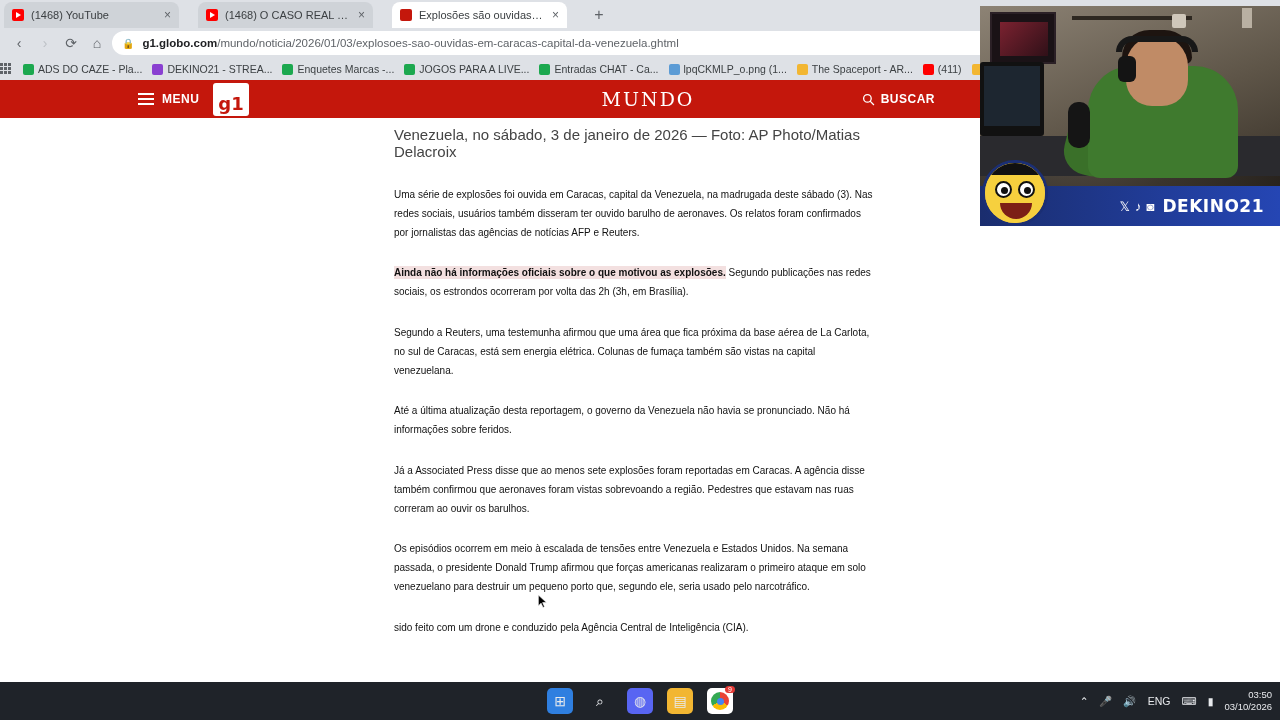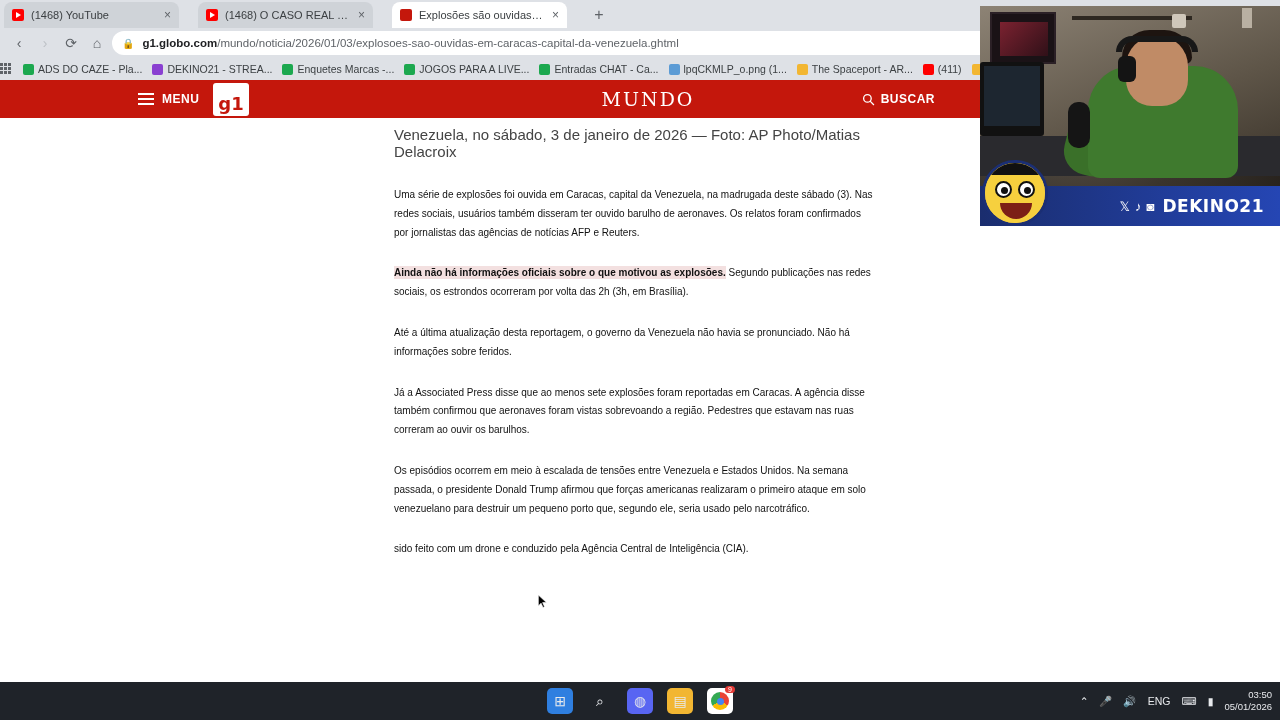--- a/index.html
+++ b/index.html
@@ -227,20 +227,21 @@
 </div>
 
 <div class="page">
   <div class="article">
     <div class="caption">Venezuela, no sábado, 3 de janeiro de 2026 — Foto: AP Photo/Matias Delacroix</div>
     <p>Uma série de explosões foi ouvida em Caracas, capital da Venezuela, na madrugada deste sábado (3). Nas redes sociais, usuários também disseram ter ouvido barulho de aeronaves. Os relatos foram confirmados por jornalistas das agências de notícias AFP e Reuters.</p>
     <p>
       <span class="hl">Ainda não há informações oficiais sobre o que motivou as explosões.</span>
       <span>Segundo publicações nas redes sociais, os estrondos ocorreram por volta das 2h (3h, em Brasília).</span>
     </p>
+    <p>Segundo a Reuters, uma testemunha afirmou que uma área que fica próxima da base aérea de La Carlota, no sul de Caracas, está sem energia elétrica. Colunas de fumaça também são vistas na capital venezuelana.</p>
     <p>Até a última atualização desta reportagem, o governo da Venezuela não havia se pronunciado. Não há informações sobre feridos.</p>
     <p>Já a Associated Press disse que ao menos sete explosões foram reportadas em Caracas. A agência disse também confirmou que aeronaves foram vistas sobrevoando a região. Pedestres que estavam nas ruas correram ao ouvir os barulhos.</p>
     <p>Os episódios ocorrem em meio à escalada de tensões entre Venezuela e Estados Unidos. Na semana passada, o presidente Donald Trump afirmou que forças americanas realizaram o primeiro ataque em solo venezuelano para destruir um pequeno porto que, segundo ele, seria usado pelo narcotráfico.</p>
     <p>sido feito com um drone e conduzido pela Agência Central de Inteligência (CIA).</p>
   </div>
 
   <svg class="cursor" viewBox="0 0 12 18">
     <path d="M0,0 L0,14 L3.5,10.5 L6,16 L8,15 L5.5,9.8 L10.5,9.8 Z" fill="#000" stroke="#fff" stroke-width="0.8"></path>
   </svg>
 
@@ -300,16 +301,16 @@
   </div>
   <div class="tb-right">
     <span>⌃</span>
     <span>🎤</span>
     <span>🔊</span>
     <span>ENG</span>
     <span>⌨</span>
     <span>▮</span>
     <span class="tb-clock">
       <div>03:50</div>
-      <div>05/01/2026</div>
+      <div>03/10/2026</div>
     </span>
   </div>
 </div>
 
 </body></html>

